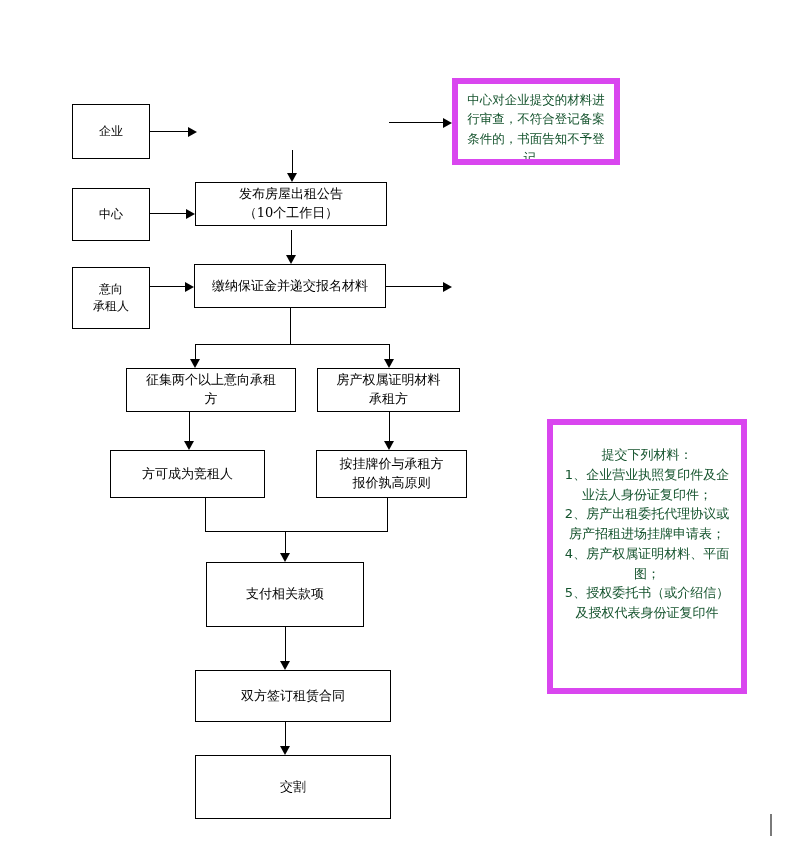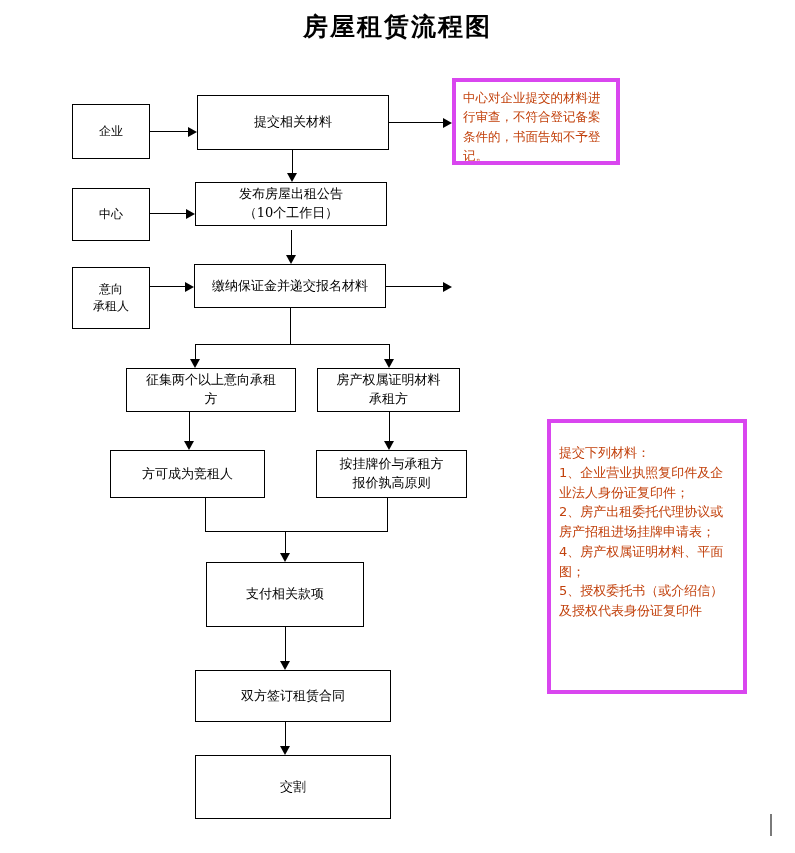--- a/index.html
+++ b/index.html
@@ -39,26 +39,26 @@
     font-size: 13px;
     line-height: 1.45;
     color: #000;
     font-family: "DejaVu Serif", "Liberation Serif", serif;
     padding: 2px 4px;
   }
   .box.actor { font-size: 12px; }
   .note {
     position: absolute;
     box-sizing: border-box;
-    border: 4px solid #d946ef;
+    border: 6px solid #d946ef;
     background: #ffffff;
     font-size: 12.5px;
     line-height: 1.55;
-    color: #c2410c;
-    text-align: left;
+    color: #14532d;
+    text-align: center;
     padding: 6px 7px;
     font-family: "DejaVu Serif", "Liberation Serif", serif;
     white-space: pre-wrap;
     word-break: break-all;
     overflow: hidden;
   }
   .note.sans {
     font-family: "DejaVu Sans", "Liberation Sans", sans-serif;
     font-size: 13px;
     line-height: 1.52;
@@ -93,30 +93,28 @@
     position: absolute;
     width: 0;
     border-left: 2px solid #7a7a7a;
   }
 </style>
 </head>
 <body>
 
 <div id="page">
 
-  <div class="title">房屋租赁流程图</div>
 
   <div class="box actor" style="left:72px; top:104px; width:78px; height:55px;">企业</div>
 
   <div class="box actor" style="left:72px; top:188px; width:78px; height:53px;">中心</div>
 
   <div class="box actor" style="left:72px; top:267px; width:78px; height:62px; white-space:pre-line;">意向
 承租人</div>
 
-  <div class="box" style="left:197px; top:95px; width:192px; height:55px;">提交相关材料</div>
 
   <div class="box" style="left:195px; top:182px; width:192px; height:44px; white-space:pre-line;">发布房屋出租公告
 （10个工作日）</div>
 
   <div class="box" style="left:194px; top:264px; width:192px; height:44px;">缴纳保证金并递交报名材料</div>
 
   <div class="box" style="left:126px; top:368px; width:170px; height:44px; white-space:pre-line;">征集两个以上意向承租
 方</div>
 
   <div class="box" style="left:317px; top:368px; width:143px; height:44px; white-space:pre-line;">房产权属证明材料

